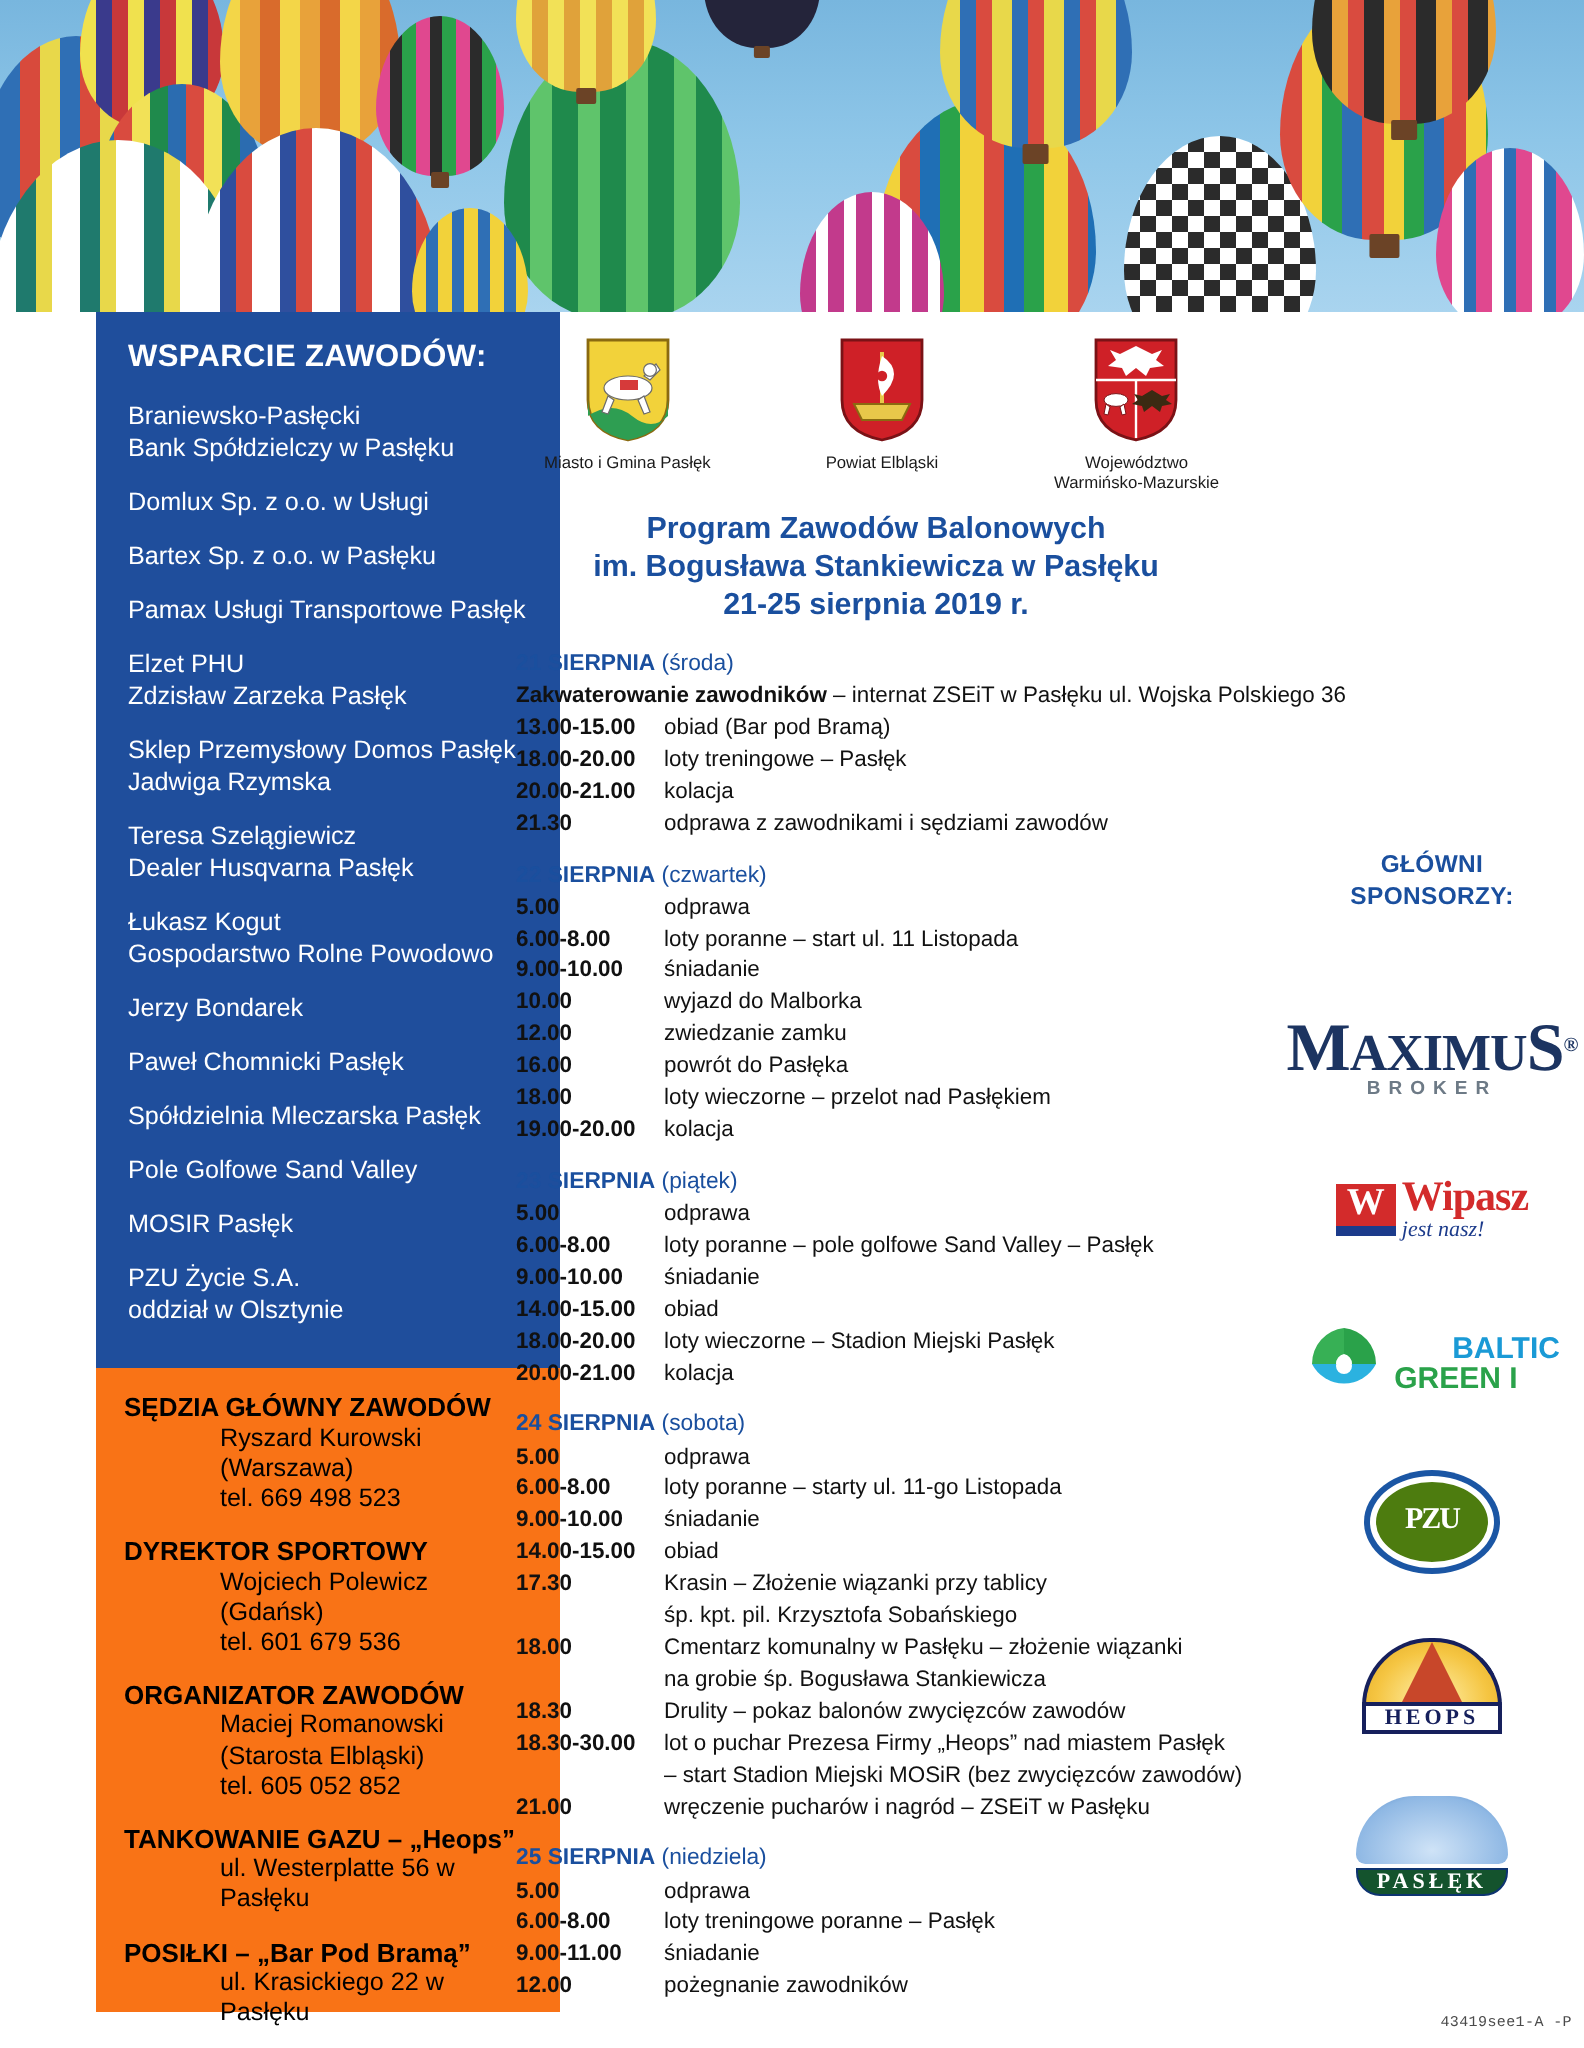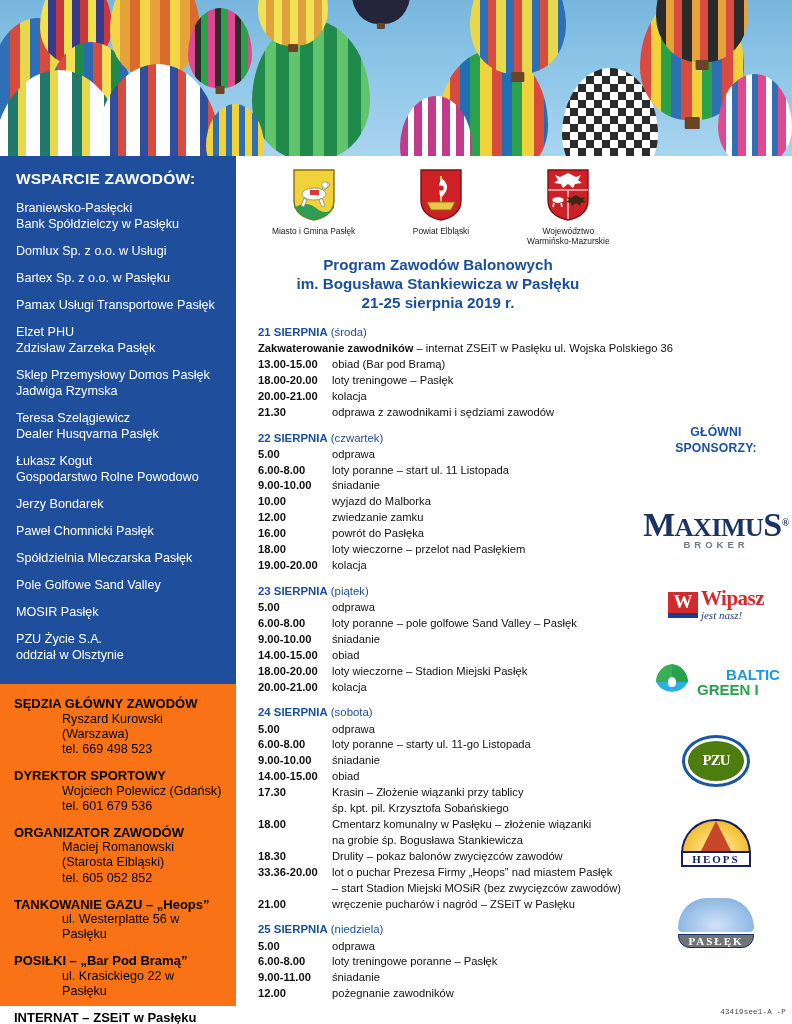--- a/index.html
+++ b/index.html
@@ -32,21 +32,21 @@
     left:50%; bottom:-7%;
     width:14%; height:9%;
     transform: translateX(-50%);
     background:#6b4326;
     border-radius:1px;
   }
 
   
   #left-col {
     position: absolute; left: 0; top: 156px;
-    width: 236px; height: 850px;
+    width: 280px; height: 850px; padding-left: 48px;
   }
   #support-panel {
     background: #1f4e9c;
     color: #ffffff;
     padding: 14px 16px 10px 16px;
     height: 528px;
   }
   #support-title {
     font-size: 15.5px; font-weight: bold;
     letter-spacing: .2px;
@@ -209,21 +209,21 @@
   }
 
   .pas-wrap { width:76px; }
   .pas-top {
     height:34px;
     background: radial-gradient(ellipse at 50% 80%, #cfe3f7 0%, #8fb8e4 70%, #4b7fc0 100%);
     border-radius: 38px 38px 6px 6px;
   }
   .pas-band {
     margin-top:2px;
-    background:#737373; color:#fff;
+    background:#14532d; color:#fff;
     font-weight:bold; font-size:11px; letter-spacing:2px;
     border-radius: 0 0 12px 12px;
     font-family:"Liberation Serif",serif;
     border: 1px solid #0d3470;
   }
 
   #corner-code {
     position: absolute; right: 6px; bottom: 8px;
     font-size: 7.5px; color: #4a4a4a;
     font-family: "Liberation Mono", monospace;
@@ -524,21 +524,21 @@
           </div>
           <div class="row cont">
             <div class="t">&nbsp;</div>
             <div class="d">na grobie śp. Bogusława Stankiewicza</div>
           </div>
           <div class="row">
             <div class="t">18.30</div>
             <div class="d">Drulity – pokaz balonów zwycięzców zawodów</div>
           </div>
           <div class="row">
-            <div class="t">33.36-20.00</div>
+            <div class="t">18.30-30.00</div>
             <div class="d">lot o puchar Prezesa Firmy „Heops” nad miastem Pasłęk</div>
           </div>
           <div class="row cont">
             <div class="t">&nbsp;</div>
             <div class="d">– start Stadion Miejski MOSiR (bez zwycięzców zawodów)</div>
           </div>
           <div class="row">
             <div class="t">21.00</div>
             <div class="d">wręczenie pucharów i nagród – ZSEiT w Pasłęku</div>
           </div>

